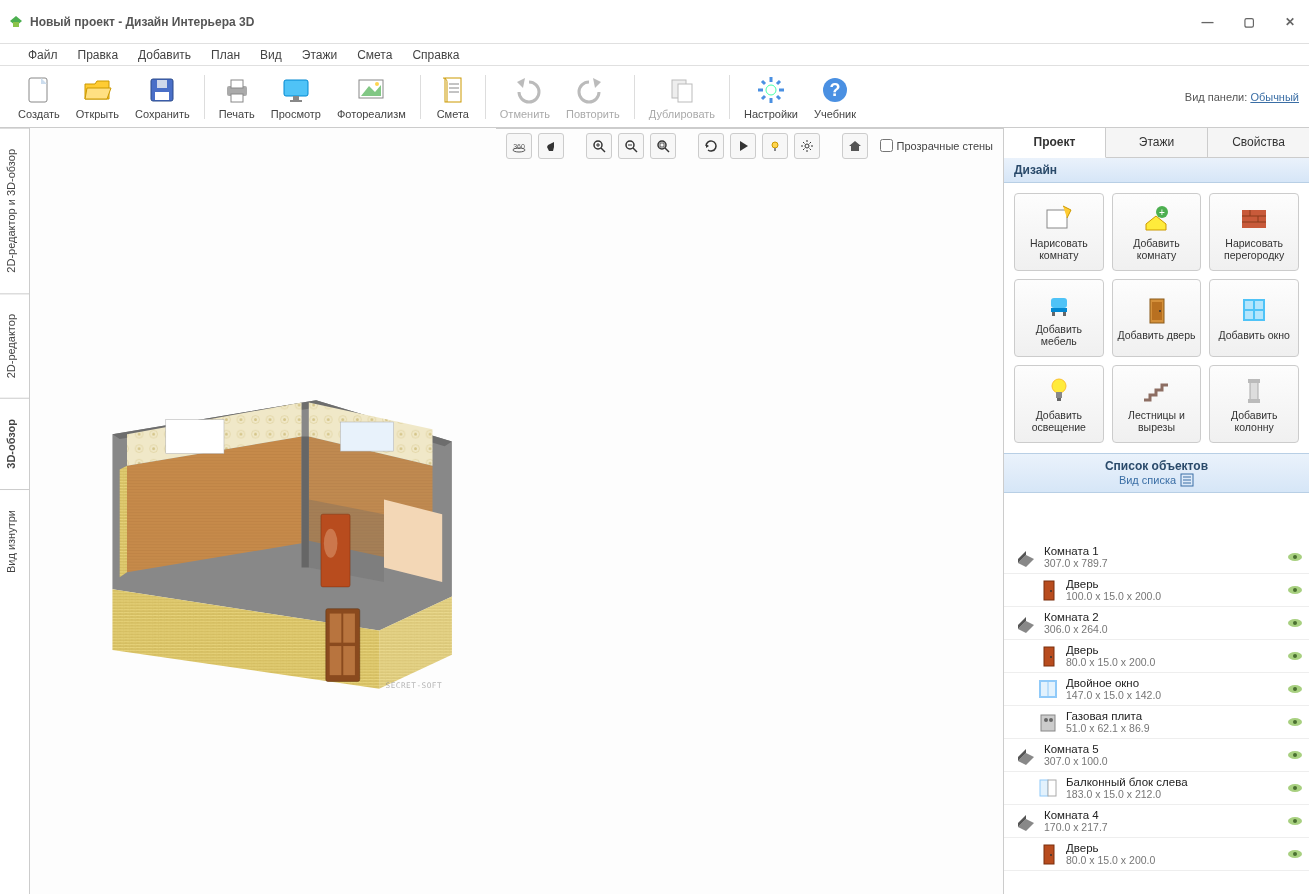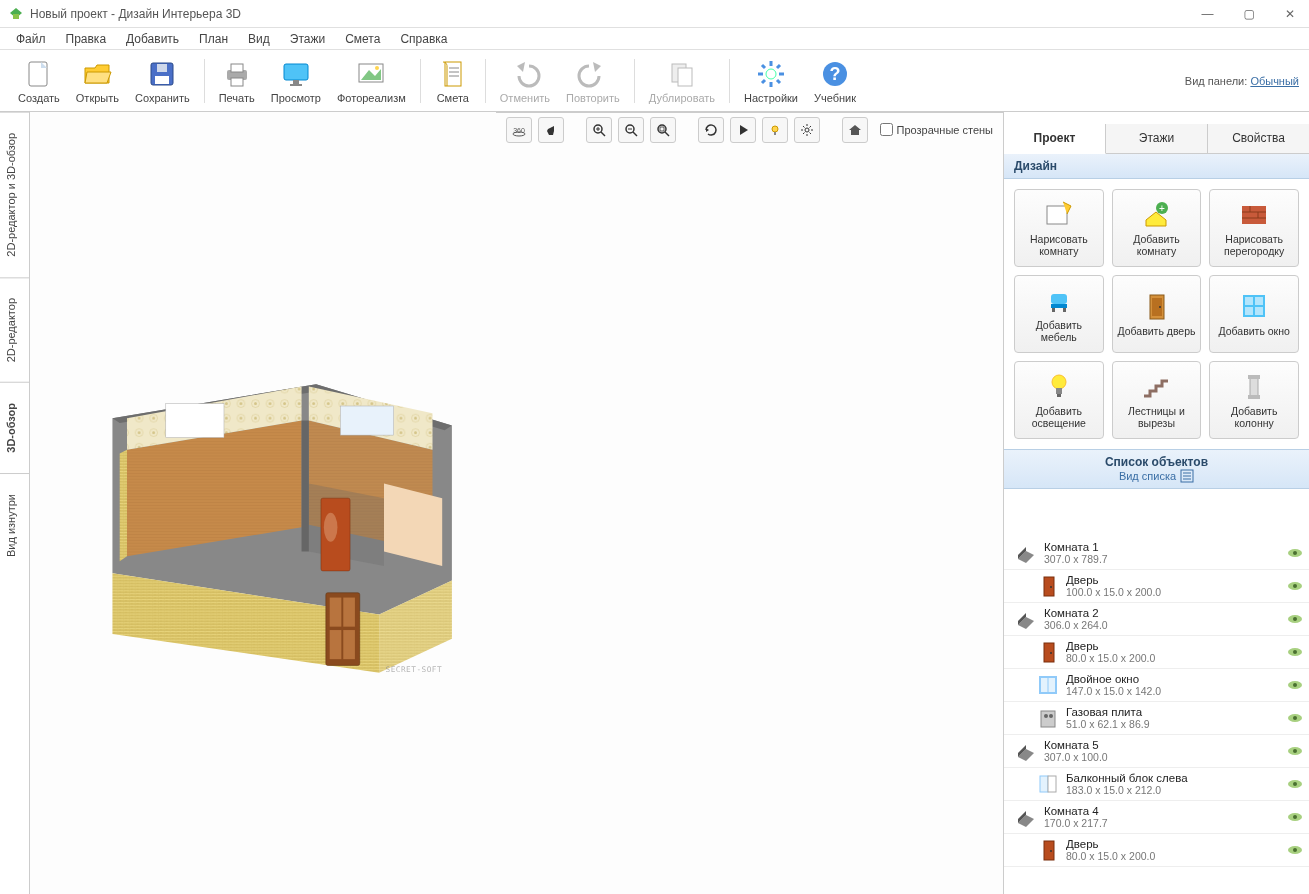--- a/index.html
+++ b/index.html
@@ -1,26 +1,26 @@
 <!DOCTYPE html>
 <html><head>
 <meta charset="utf-8">
 <style>
 * { box-sizing: border-box; margin: 0; padding: 0; }
 body { font-family: 'Segoe UI', Tahoma, sans-serif; font-size: 12px; color: #333; background: #fff; overflow: hidden; width: 1309px; height: 894px; }
 
 
-.titlebar { height: 28px; display: flex; align-items: center; padding: 0 8px; border-bottom: 1px solid #e0e0e0; }
+.titlebar { height: 44px; display: flex; align-items: center; padding: 0 8px; border-bottom: 1px solid #e0e0e0; font-weight: bold; }
 .titlebar .app-icon { width: 16px; height: 16px; margin-right: 6px; }
 .titlebar .title { flex: 1; color: #555; }
 .titlebar .win-btns { display: flex; gap: 18px; color: #666; }
 .titlebar .win-btns span { cursor: pointer; padding: 2px 6px; }
 
 
-.menubar { height: 22px; display: flex; align-items: center; padding: 0 8px; gap: 4px; border-bottom: 1px solid #e0e0e0; }
+.menubar { height: 22px; display: flex; align-items: center; padding: 0 20px; gap: 4px; border-bottom: 1px solid #e0e0e0; }
 .menubar .item { padding: 2px 8px; cursor: pointer; color: #444; }
 
 
 .toolbar { height: 62px; display: flex; align-items: center; padding: 2px 10px; border-bottom: 1px solid #ccc; }
 .toolbar .tbtn { display: flex; flex-direction: column; align-items: center; padding: 2px 8px; cursor: pointer; min-width: 52px; }
 .toolbar .tbtn .ticon { width: 32px; height: 32px; margin-bottom: 2px; }
 .toolbar .tbtn .tlabel { font-size: 11px; color: #444; }
 .toolbar .tbtn.disabled .tlabel { color: #aaa; }
 .toolbar .sep { width: 1px; height: 44px; background: #ddd; margin: 0 6px; }
 .toolbar .spacer { flex: 1; }
@@ -42,21 +42,21 @@
 
 
 .bottombar { height: 34px; border-top: 1px solid #ccc; display: flex; align-items: center; padding: 4px 10px; gap: 6px; }
 .bottombar .ib { width: 26px; height: 26px; border: 1px solid #ccc; border-radius: 3px; display:flex; align-items:center; justify-content:center; cursor:pointer; background:#f7f7f7; }
 .bottombar .gap { width: 10px; }
 .bottombar .spacer { flex: 1; }
 .bottombar label { display:flex; align-items:center; gap:4px; font-size:11px; color:#444; }
 
 
 .right-panel { width: 306px; border-left: 1px solid #ccc; display:flex; flex-direction:column; background:#fff; }
-.rtabs { display:flex; height: 30px; border-bottom: 1px solid #ccc; margin-top: 12px; }
+.rtabs { display:flex; height: 30px; border-bottom: 1px solid #ccc; }
 .rtabs .rtab { flex:1; text-align:center; line-height: 29px; cursor:pointer; border-right: 1px solid #ccc; background:#f5f5f5; font-size: 12px; }
 .rtabs .rtab:last-child { border-right: none; }
 .rtabs .rtab.active { background:#fff; font-weight:600; border-bottom: 1px solid #fff; margin-bottom:-1px; }
 
 .section-head { background: linear-gradient(#eaf2fb,#d6e6f7); border-bottom:1px solid #b8cfe5; padding: 5px 10px; font-weight:600; color:#2a4a6a; font-size: 12px; }
 
 .design-grid { display:grid; grid-template-columns: repeat(3, 1fr); gap: 8px; padding: 10px; }
 .dg-btn { border:1px solid #ccc; border-radius:4px; background: linear-gradient(#fdfdfd,#f0f0f0); padding:6px 2px; display:flex; flex-direction:column; align-items:center; cursor:pointer; height: 78px; justify-content:center; }
 .dg-btn .dicon { width:32px; height:32px; margin-bottom:4px; }
 .dg-btn .dlabel { font-size:10.5px; text-align:center; line-height:1.1; color:#333; }

